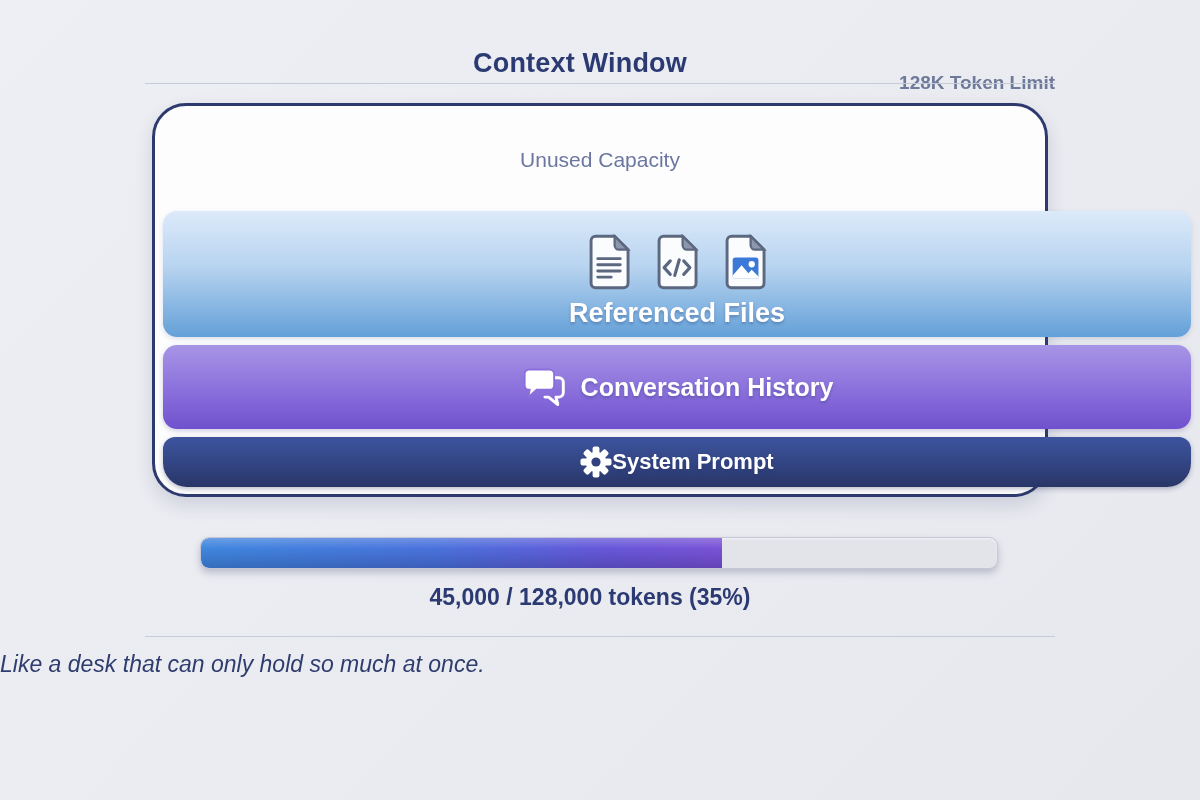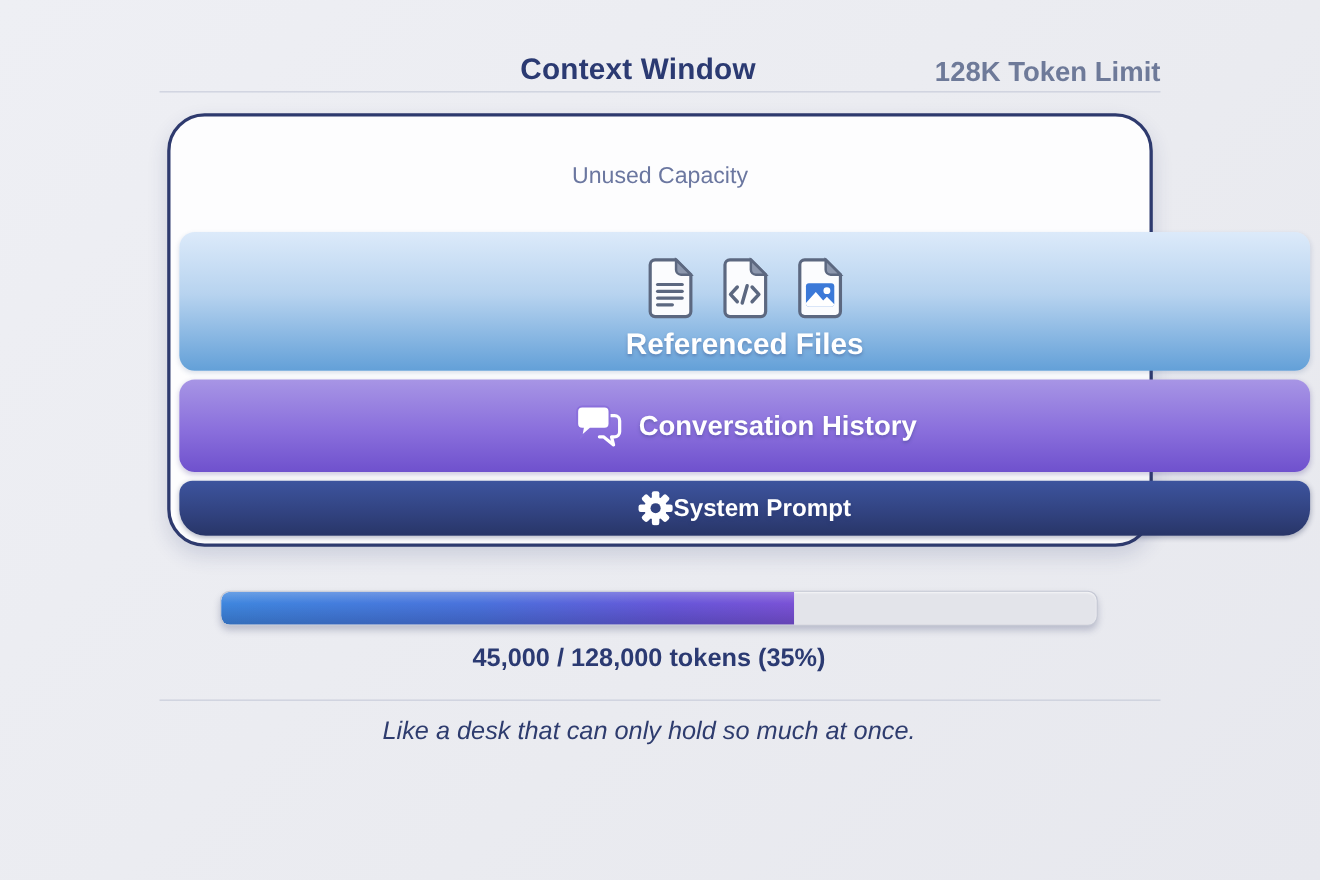--- a/index.html
+++ b/index.html
@@ -10,22 +10,22 @@
     overflow:hidden;
   }
   .stage{position:relative;width:1200px;height:800px;
     background:linear-gradient(135deg,#eeeff4 0%,#eaebf0 60%,#e7e8ee 100%);}
 
   
   .header-divider{position:absolute;left:145px;width:910px;top:83px;height:0;
     border-top:1px solid #c6cbd9;}
   .page-title{position:absolute;left:0;width:1160px;top:48px;text-align:center;
     font-size:27px;font-weight:bold;color:#2b3a72;letter-spacing:.2px;}
-  .token-limit{position:absolute;right:145px;top:52px;
-    font-size:25px;font-weight:600;color:#6e7a99;}
+  .token-limit{position:absolute;right:145px;top:72px;
+    font-size:19px;font-weight:600;color:#6e7a99;}
 
   
   .context-box{position:absolute;left:152px;top:103px;width:896px;height:394px;
     box-sizing:border-box;background:#fdfdfe;border:3px solid #2e3a6e;
     border-radius:34px;box-shadow:0 8px 18px rgba(45,58,110,.16);}
   .unused-label{position:absolute;left:0;width:100%;top:42px;text-align:center;
     font-size:21px;color:#6b77a0;}
   .cw-section{position:absolute;left:8px;width:1028px;box-sizing:border-box;
     display:flex;align-items:center;justify-content:center;}
   .section-blue{top:105px;height:126px;border-radius:14px;flex-direction:column;
@@ -53,21 +53,21 @@
     border-radius:8px 0 0 8px;
     background:
       linear-gradient(to bottom,rgba(255,255,255,.22) 0%,rgba(255,255,255,0) 35%,rgba(0,0,30,.18) 100%),
       linear-gradient(to right,#3f86de 0%,#4a72dc 45%,#6757d9 78%,#7a52d6 100%);}
   .usage-text{position:absolute;left:0;width:1180px;top:584px;text-align:center;
     font-size:23px;font-weight:bold;color:#2b3a72;}
 
   
   .footer-divider{position:absolute;left:145px;width:910px;top:636px;height:0;
     border-top:1px solid #c6cbd9;}
-  .footer-quote{position:absolute;left:0;width:1180px;top:651px;text-align:center;
+  .footer-quote{position:absolute;left:0;width:1180px;top:651px;text-align:left;
     font-style:italic;font-size:23px;color:#2e3c6e;}
 
   svg{display:block;}
 </style>
 </head>
 <body>
 
 <div class="stage">
 
   <div class="page-title">Context Window</div>

